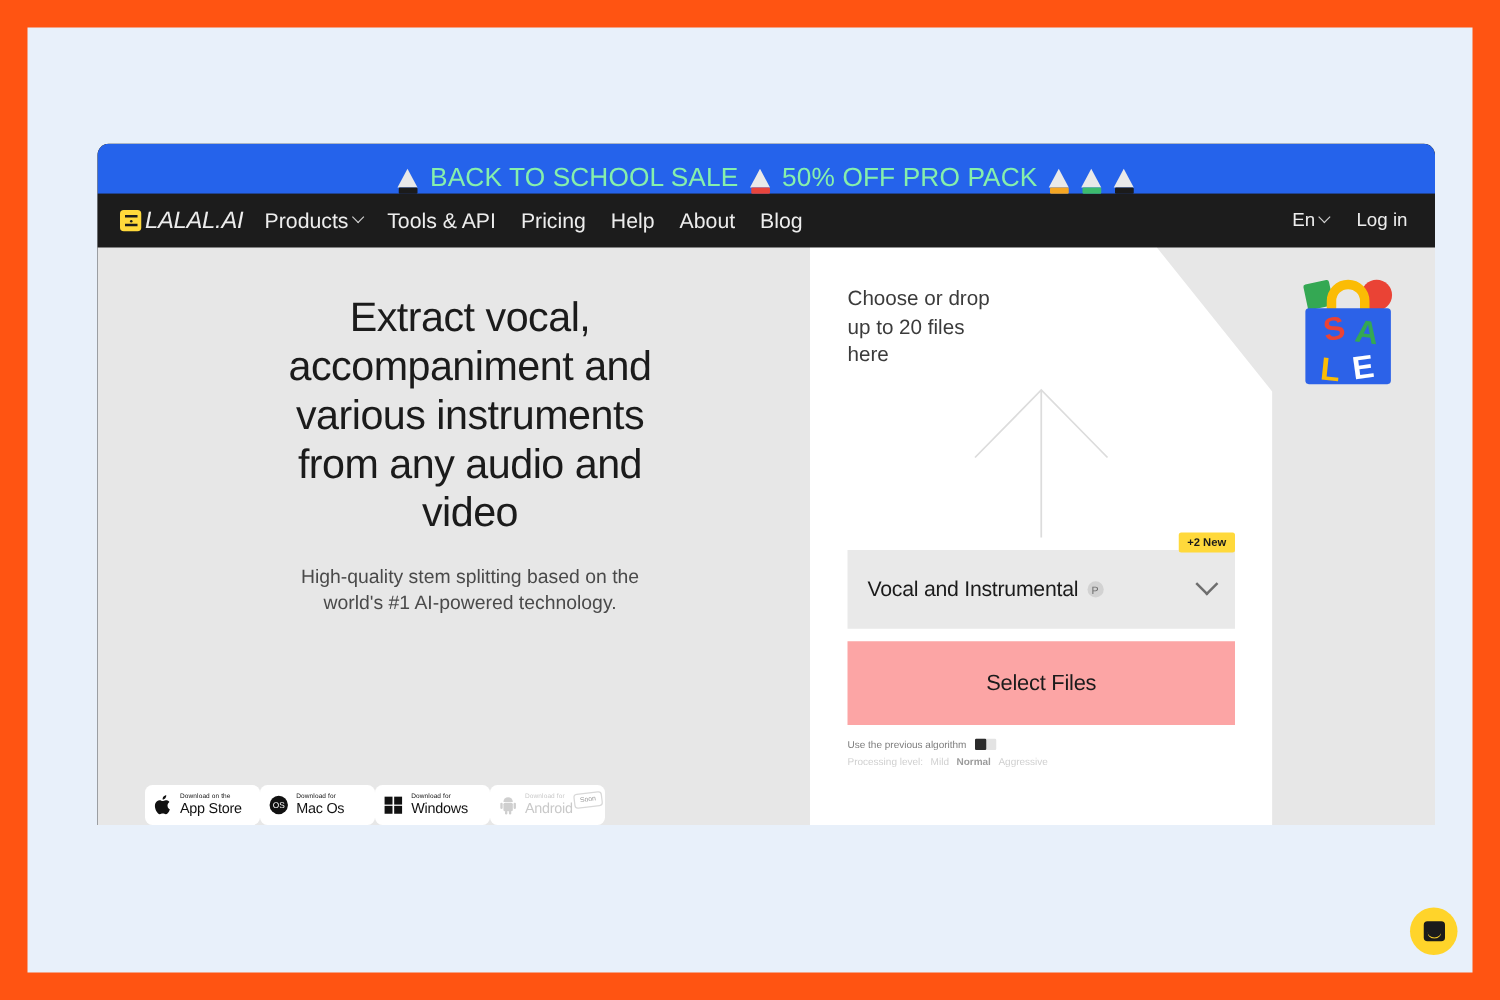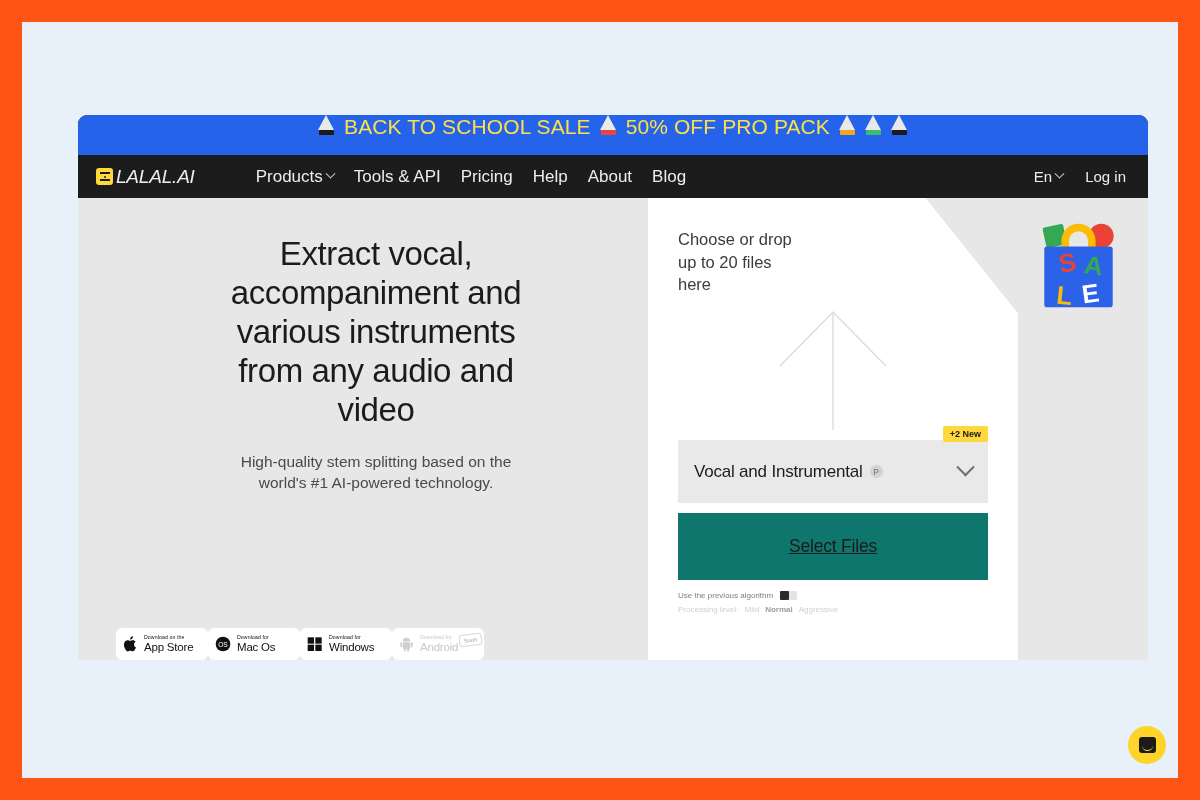--- a/index.html
+++ b/index.html
@@ -36,23 +36,23 @@
     height: 545px;
     background: #1C1C1C;
     border-radius: 9px 9px 0 0;
     overflow: hidden;
   }
 
   
   #promo {
     height: 40px;
     background: #2563EB;
-    color: #fde047;
-    display: flex;
-    align-items: flex-start;
+    color: #86efac;
+    display: flex;
+    align-items: flex-end;
     justify-content: center;
     gap: 9px;
     font-size: 21px;
     letter-spacing: .1px;
     white-space: nowrap;
     border-radius: 9px 9px 0 0;
   }
   #promo .seg { display: inline-block; }
   .crayon {
     display: inline-block;
@@ -119,21 +119,20 @@
     font-size: 19px;
     letter-spacing: -.2px;
     color: #EDEDED;
     font-style: italic;
   }
   #nav-links {
     display: flex;
     align-items: center;
     gap: 20px;
     font-size: 17px;
-    margin-left: 44px;
   }
   .nav-link {
     color: #EDEDED;
     display: flex;
     align-items: center;
     gap: 4px;
     cursor: pointer;
   }
   .chev {
     display: inline-block;
@@ -278,32 +277,31 @@
     background: #FFD93B;
     color: #1B1B1B;
     font-size: 9px;
     font-weight: bold;
     padding: 3px 7px;
     border-radius: 2px;
   }
   #select-files {
     margin-top: 10px;
     height: 67px;
-    background: #0f766e;
+    background: #fca5a5;
     color: #1B1B1B;
     font-size: 17.5px;
     display: flex;
     align-items: center;
     justify-content: center;
     cursor: pointer;
     letter-spacing: -.2px;
     border: none;
     width: 100%;
     font-family: "Liberation Sans", sans-serif;
-    text-decoration: underline;
   }
   #algo-row {
     margin-top: 11px;
     display: flex;
     align-items: center;
     gap: 7px;
     font-size: 8px;
     color: #7D7D7D;
   }
   #algo-toggle {

